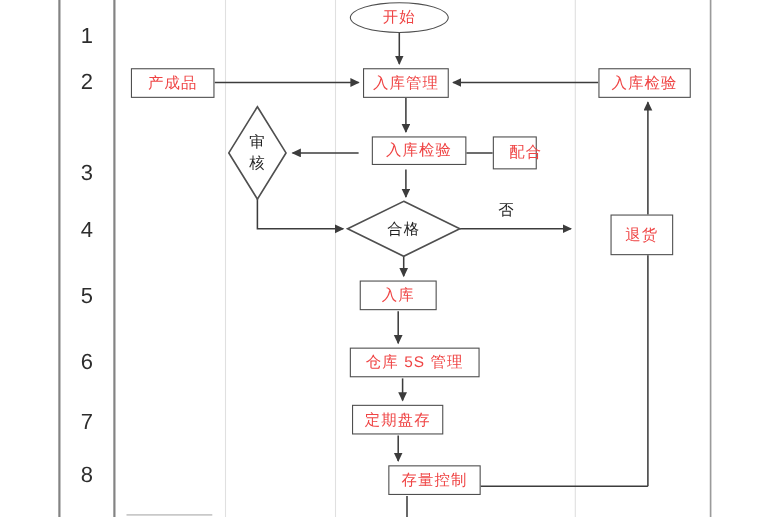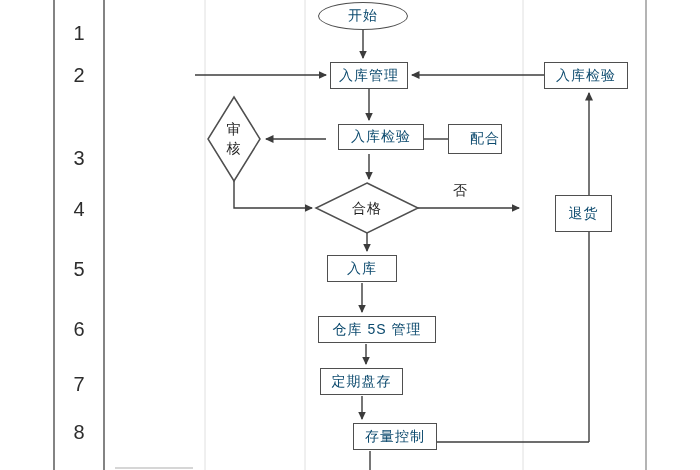--- a/index.html
+++ b/index.html
@@ -5,21 +5,21 @@
   html,body { margin:0; padding:0; background:#fff; }
   .canvas {
     position:relative; width:700px; height:470px; background:#ffffff;
     overflow:hidden; font-family:"Liberation Sans", sans-serif;
   }
   .layer { position:absolute; left:0; top:0; width:700px; height:470px; }
   .node {
     position:absolute; box-sizing:border-box;
     border:1.5px solid #4f4f4f; background:#ffffff;
     display:flex; align-items:center; justify-content:center;
-    font-size:14px; color:#0c4a6e; letter-spacing:1px; white-space:nowrap;
+    font-size:14px; color:#ef4444; letter-spacing:1px; white-space:nowrap;
   }
   .terminator { border-radius:50%; }
   .diamond-label {
     position:absolute; display:flex; flex-direction:column;
     align-items:center; justify-content:center;
     font-size:14px; color:#1f1f1f; letter-spacing:1px; line-height:1.35;
     pointer-events:none;
   }
   .row-num {
     position:absolute; width:32px; height:24px; text-align:center;
@@ -80,33 +80,34 @@
   <div class="row-num" style="left:63px; top:63px;">2</div>
   <div class="row-num" style="left:63px; top:146px;">3</div>
   <div class="row-num" style="left:63px; top:197px;">4</div>
   <div class="row-num" style="left:63px; top:257px;">5</div>
   <div class="row-num" style="left:63px; top:317px;">6</div>
   <div class="row-num" style="left:63px; top:372px;">7</div>
   <div class="row-num" style="left:63px; top:420px;">8</div>
 
   <div class="node terminator" style="left:318px; top:2px; width:90px; height:28px;">开始</div>
 
+  <div class="node" style="left:119px; top:62px; width:76px; height:27px;">产成品</div>
 
   <div class="node" style="left:330px; top:62px; width:78px; height:27px;">入库管理</div>
 
   <div class="node" style="left:544px; top:62px; width:84px; height:27px;">入库检验</div>
 
   <div class="diamond-label" style="left:214px; top:110px; width:40px; height:58px;">
     <span>审</span>
     <span>核</span>
   </div>
 
   <div class="node" style="left:326px; top:124px; width:86px; height:26px;margin-left:12px;">入库检验</div>
 
-  <div class="node" style="left:448px; top:124px; width:54px; height:30px;padding-left:20px;">配合</div>
+  <div class="node" style="left:448px; top:124px; width:40px; height:30px;padding-left:20px;">配合</div>
 
   <div class="diamond-label" style="left:337px; top:199px; width:60px; height:18px;">合格</div>
 
   <div class="edge-label" style="left:453px; top:182px;">否</div>
 
   <div class="node" style="left:523px; top:195px; width:57px; height:37px;margin-left:32px;">退货</div>
 
   <div class="node" style="left:327px; top:255px; width:70px; height:27px;">入库</div>
 
   <div class="node" style="left:318px; top:316px; width:118px; height:27px;">仓库 5S 管理</div>

